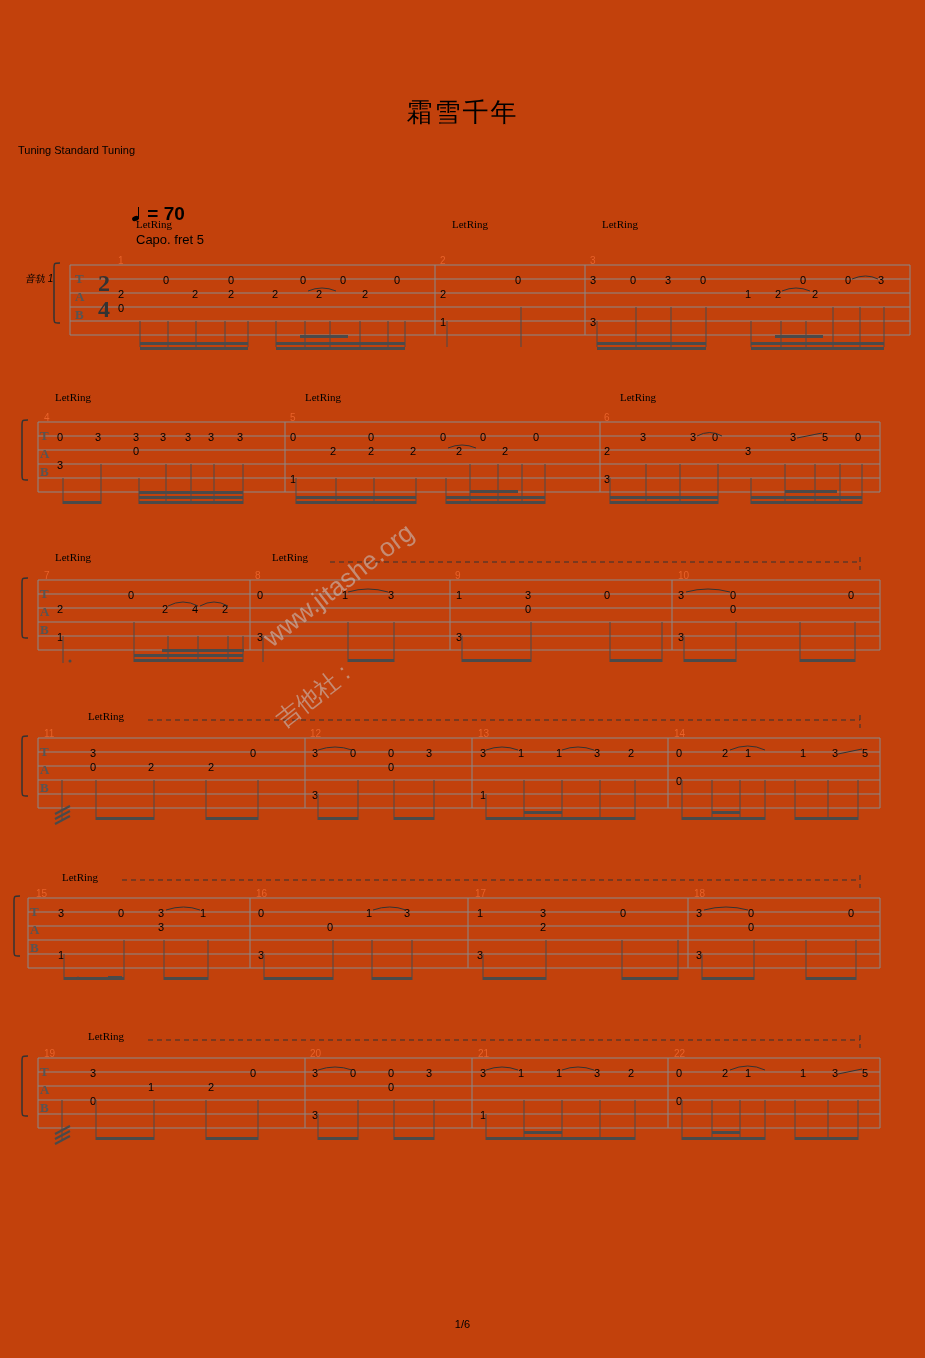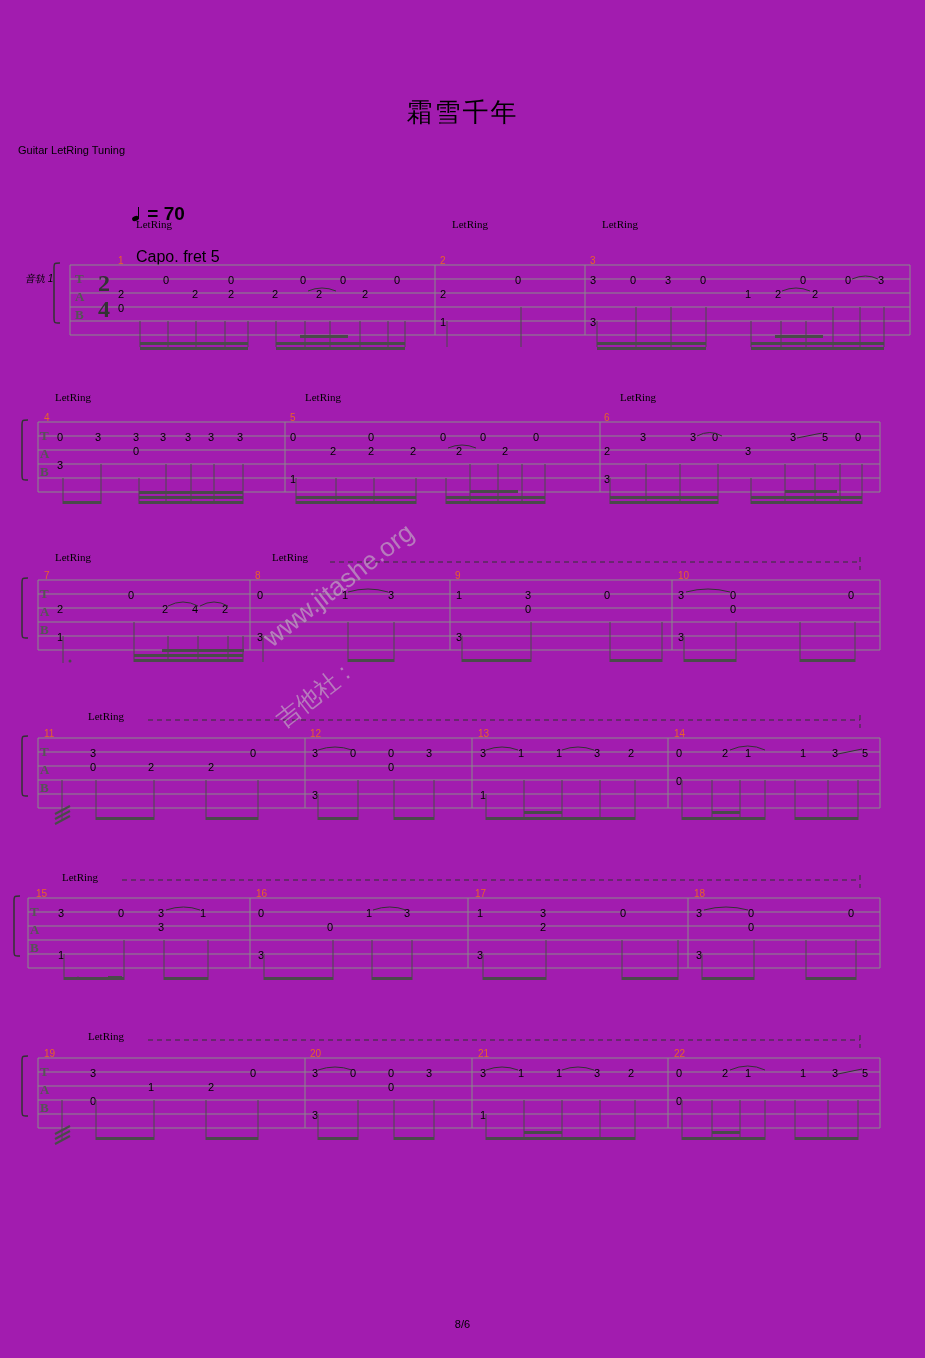--- a/index.html
+++ b/index.html
@@ -4,21 +4,21 @@
 <style>
   html, body {
     margin: 0;
     padding: 0;
     background: #f0f0f0;
   }
   .page {
     position: relative;
     width: 925px;
     height: 1358px;
-    background: #a21caf;
+    background: #c2410c;
     margin: 0 auto;
     overflow: hidden;
     font-family: "Liberation Sans", sans-serif;
     color: #000;
   }
   .title {
     position: absolute;
     top: 95px;
     left: 0;
     width: 925px;
@@ -68,23 +68,23 @@
     height: 12px;
     background: #000;
   }
   .letring-static {
     position: absolute;
     font-size: 11px;
     font-family: Liberation Serif, serif;
   }
   .capo {
     position: absolute;
-    top: 248px;
+    top: 232px;
     left: 136px;
-    font-size: 16px;
+    font-size: 13px;
   }
   .trackname {
     position: absolute;
     font-size: 10px;
     color: #000;
     font-style: italic;
   }
   .system {
     position: absolute;
   }
@@ -167,21 +167,21 @@
     text-align: center;
     font-size: 11px;
   }
 </style>
 </head>
 <body>
 
 <div class="page">
 
   <div class="title">霜雪千年</div>
-  <div class="tuning">Guitar LetRing Tuning</div>
+  <div class="tuning">Tuning Standard Tuning</div>
 
   <div class="tempo">
     <span class="notehead"></span>
     <span>= 70</span>
   </div>
   <div class="letring-static" style="top:218px; left:136px;">LetRing</div>
   <div class="capo">Capo. fret 5</div>
   <div class="letring-static" style="top:218px; left:452px;">LetRing</div>
   <div class="letring-static" style="top:218px; left:602px;">LetRing</div>
 
@@ -844,15 +844,15 @@
       </g>
       <rect class="beamfill" x="795" y="111" width="63" height="3"></rect>
     </svg>
   </div>
 
   <div class="watermark">
     <span>www.jitashe.org</span>
     <span class="wm2">吉他社 :</span>
   </div>
 
-  <div class="pagenum">8/6</div>
+  <div class="pagenum">1/6</div>
 
 </div>
 
 </body></html>

